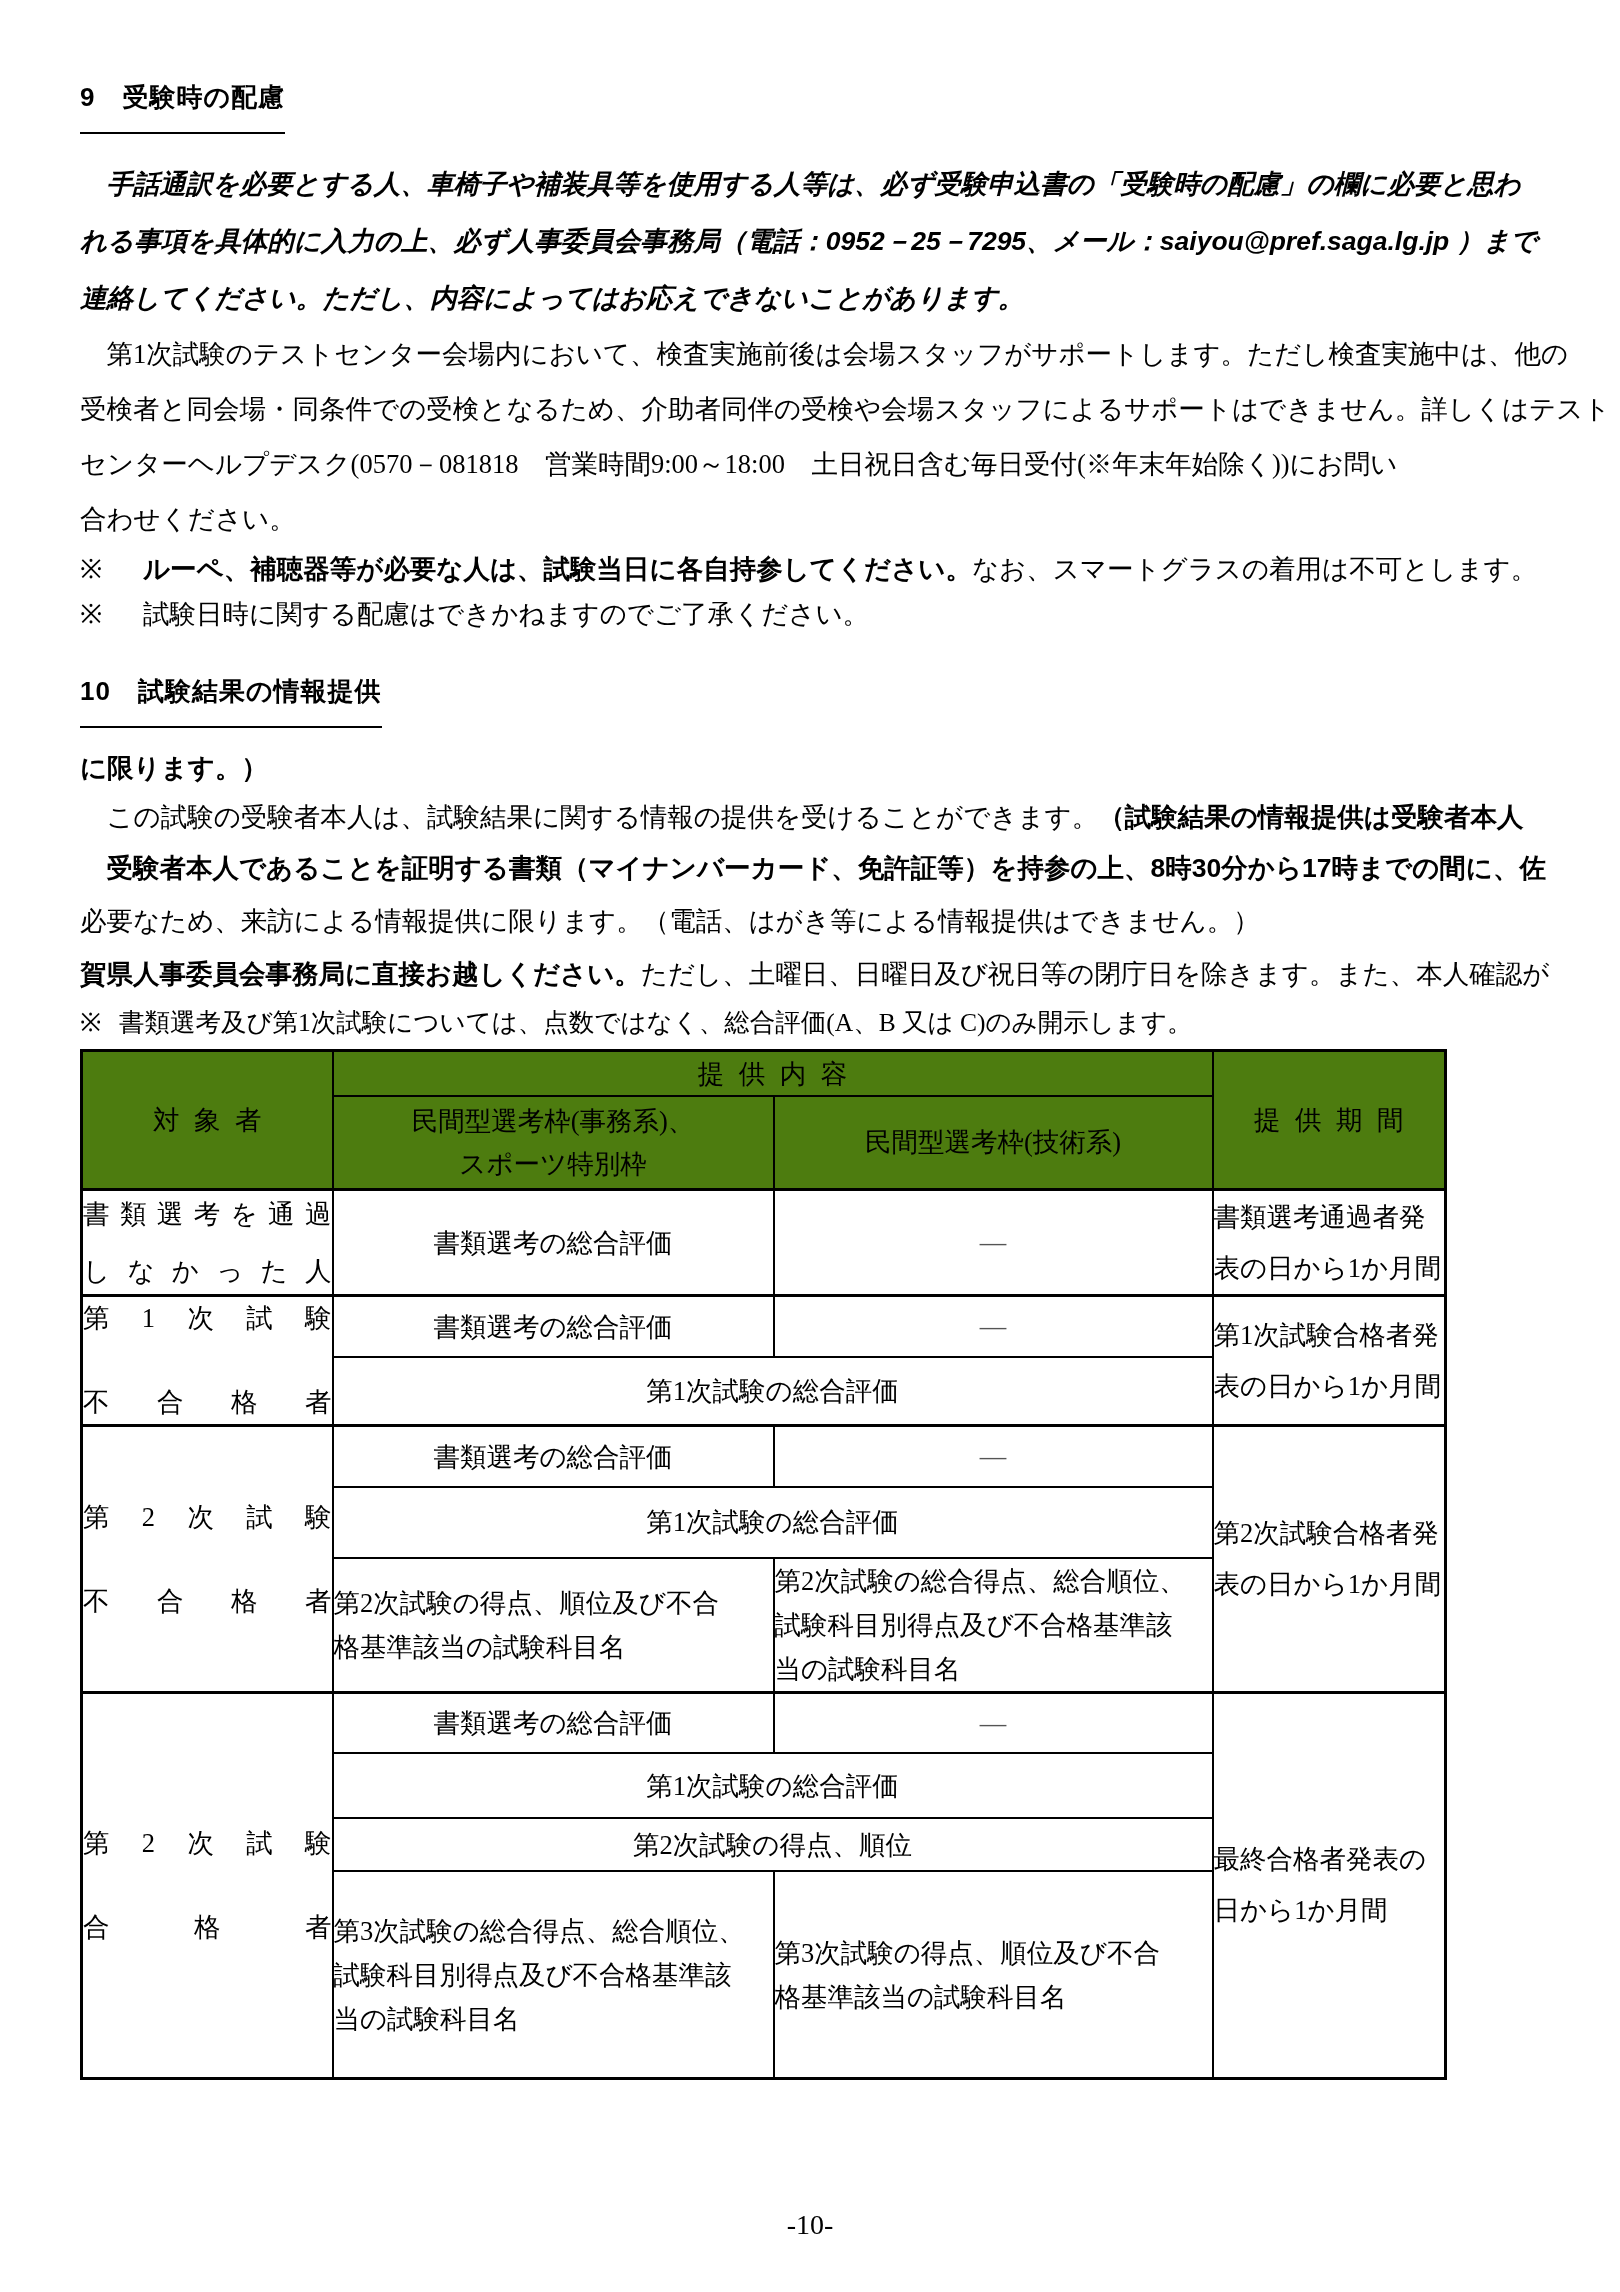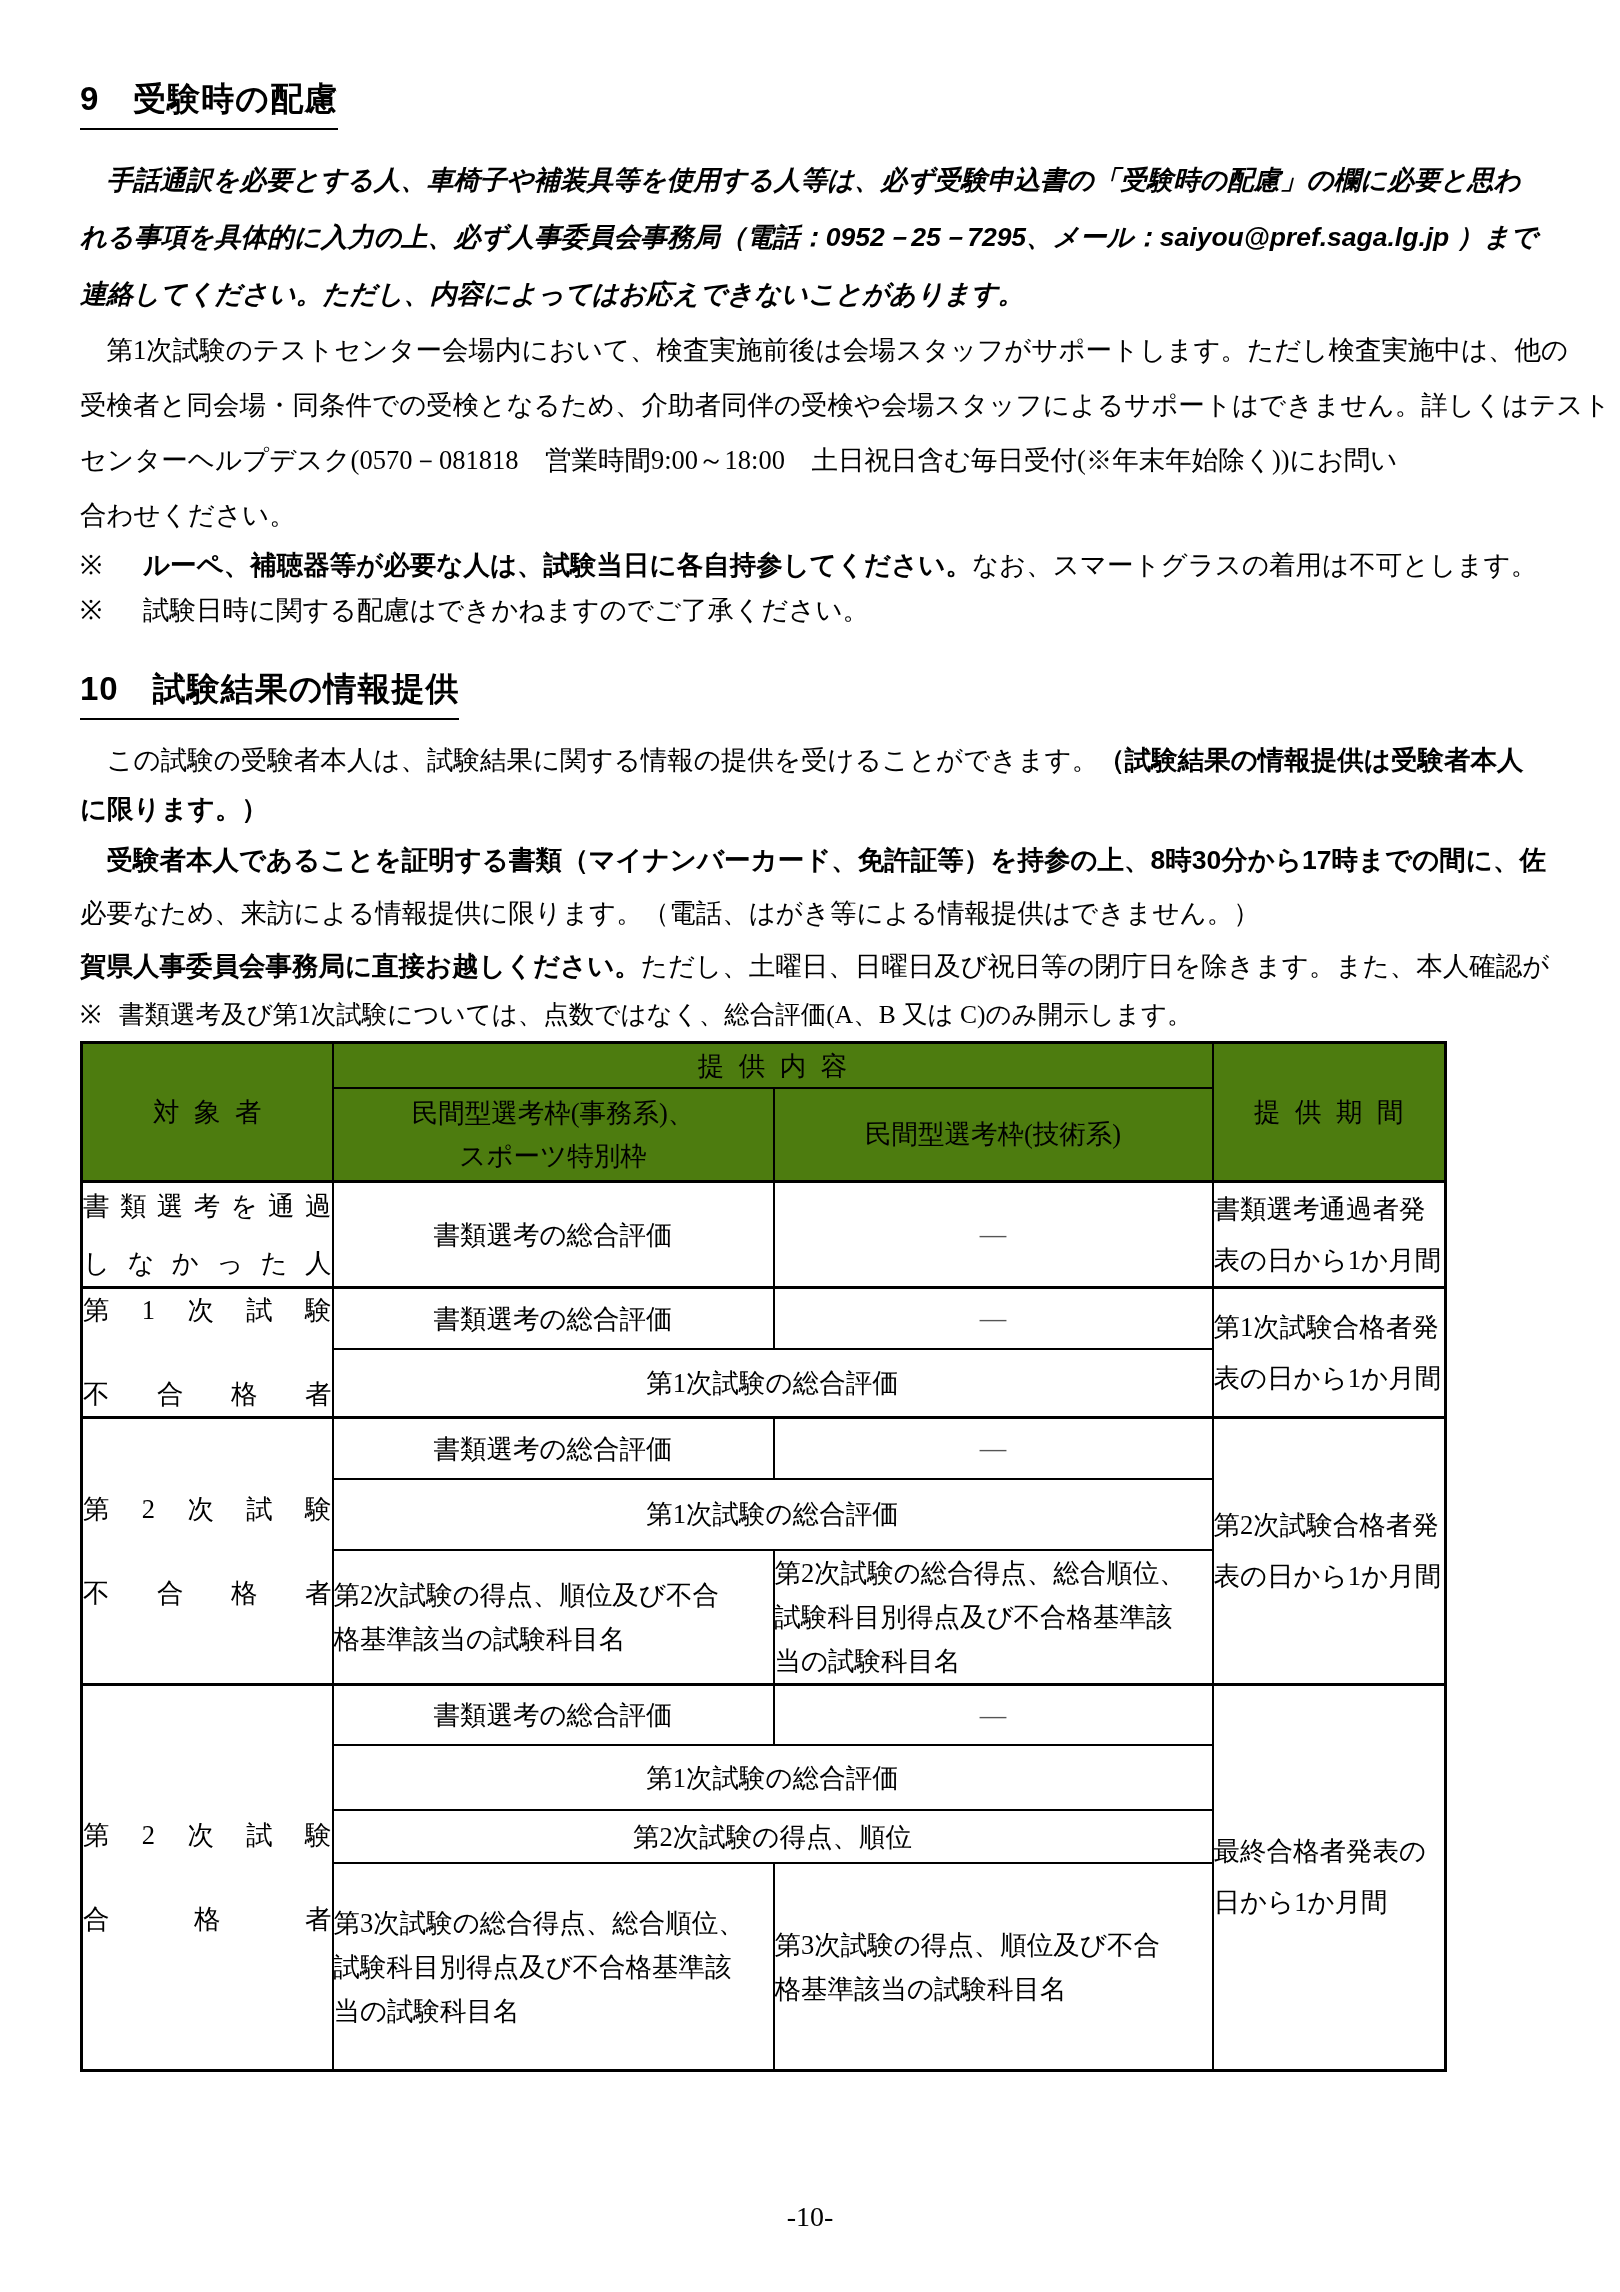--- a/index.html
+++ b/index.html
@@ -10,24 +10,24 @@
     background:#fff;
     box-sizing:border-box;
     padding:82px 80px 0 80px;
     overflow:hidden;
     font-size:26.5px;
   }
   .g{font-family:"Liberation Sans",sans-serif;font-weight:700;}
   .m{font-family:"Liberation Serif",serif;font-weight:400;}
   .heading{
     font-family:"Liberation Sans",sans-serif;
-    font-weight:700;font-size:33px;line-height:1.0;
+    font-weight:700;font-size:26px;line-height:1.0;
     display:inline-block;
     border-bottom:2.9px solid #000;
-    padding-bottom:13px;letter-spacing:1px;
+    padding-bottom:22px;letter-spacing:1px;
   }
   .sec9-h{margin-bottom:21.6px;}
   .sec10-h{margin-top:39px;margin-bottom:16px;}
   .line{white-space:nowrap;}
   .p1 .line{line-height:57px;font-size:26.5px;font-style:italic;}
   .p2 .line{line-height:55px;font-size:26.5px;}
   .note{display:flex;line-height:45px;font-size:26.5px;}
   .note .marker{flex:0 0 63px;}
   .s10p1 .line{line-height:49px;font-size:26.5px;}
   .s10p2 .line{line-height:53px;font-size:26.5px;}
@@ -100,22 +100,22 @@
       <span class="marker m">※</span>
       <span class="line m">試験日時に関する配慮はできかねますのでご了承ください。</span>
     </div>
   </div>
 
   <div>
     <div class="sec10-h">
       <span class="heading">10　試験結果の情報提供</span>
     </div>
     <div class="s10p1">
+      <div class="line g">に限ります。）</div>
       <div class="line"><span class="m">　この試験の受験者本人は、試験結果に関する情報の提供を受けることができます。</span><span class="g">（試験結果の情報提供は受験者本人</span></div>
-      <div class="line g">に限ります。）</div>
     </div>
     <div class="s10p2">
       <div class="line g">　受験者本人であることを証明する書類（マイナンバーカード、免許証等）を持参の上、8時30分から17時までの間に、佐</div>
       <div class="line m">必要なため、来訪による情報提供に限ります。（電話、はがき等による情報提供はできません。）</div>
       <div class="line"><span class="g">賀県人事委員会事務局に直接お越しください。</span><span class="m">ただし、土曜日、日曜日及び祝日等の閉庁日を除きます。また、本人確認が</span></div>
     </div>
     <div class="s10note m">
       <span class="marker">※</span>
       <span class="line">書類選考及び第1次試験については、点数ではなく、総合評価(A、B 又は C)のみ開示します。</span>
     </div>

